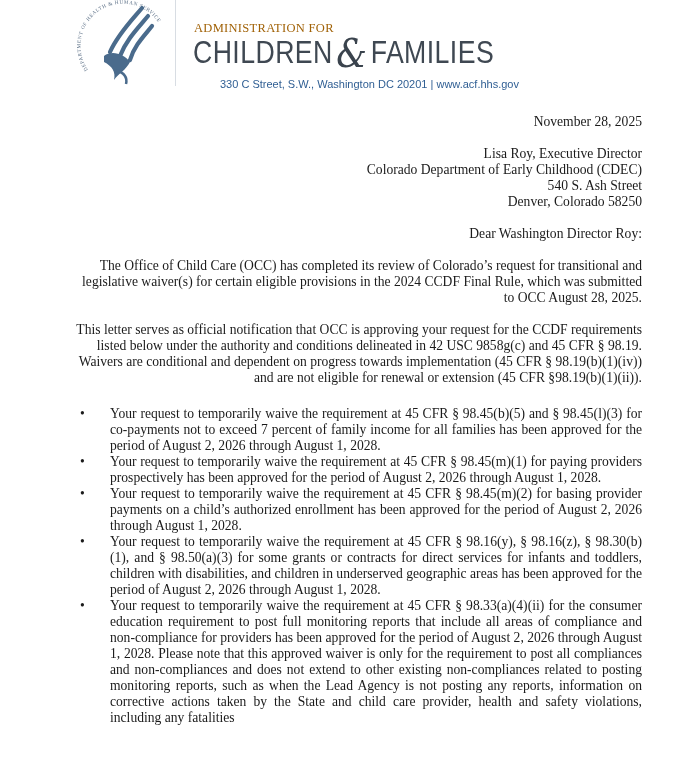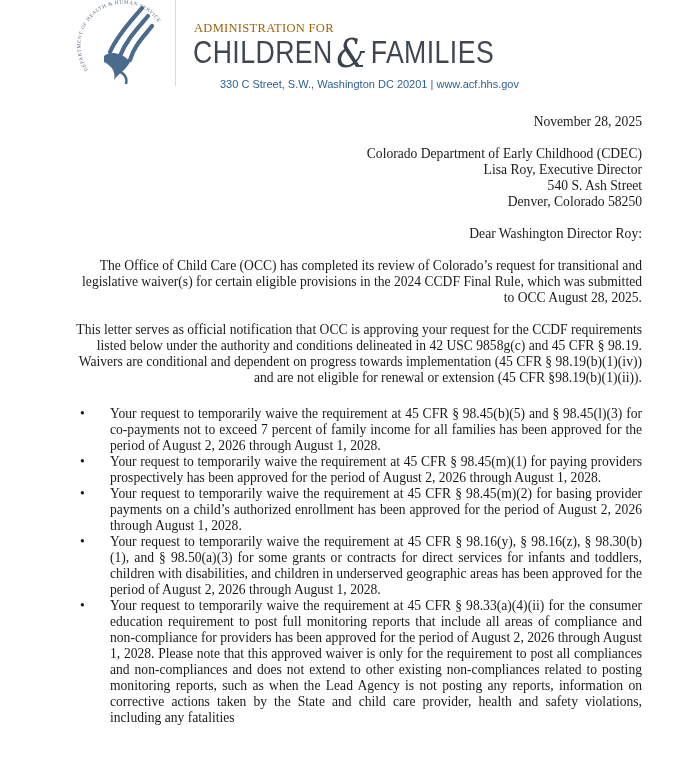--- a/index.html
+++ b/index.html
@@ -46,22 +46,22 @@
   <div class="brand">
     <span>CHILDREN</span><span class="amp">&amp;</span><span>FAMILIES</span>
   </div>
   <div class="address">330 C Street, S.W., Washington DC 20201 | www.acf.hhs.gov</div>
 </div>
 
 <div class="body-text">
   <p>November 28, 2025</p>
 
   <div class="addr-block" style="margin-bottom:16px;">
+    <p>Lisa Roy, Executive Director</p>
     <p>Colorado Department of Early Childhood (CDEC)</p>
-    <p>Lisa Roy, Executive Director</p>
     <p>540 S. Ash Street</p>
     <p>Denver, Colorado 58250</p>
   </div>
 
   <p>Dear Washington Director Roy:</p>
   <p>The Office of Child Care (OCC) has completed its review of Colorado’s request for transitional and legislative waiver(s) for certain eligible provisions in the 2024 CCDF Final Rule, which was submitted to OCC August 28, 2025.</p>
   <p style="margin-bottom:20px;">This letter serves as official notification that OCC is approving your request for the CCDF requirements listed below under the authority and conditions delineated in 42 USC 9858g(c) and 45 CFR § 98.19. Waivers are conditional and dependent on progress towards implementation (45 CFR § 98.19(b)(1)(iv)) and are not eligible for renewal or extension (45 CFR §98.19(b)(1)(ii)).</p>
 
   <div class="list-wrap" style="margin-left:34px;width:532px;">
     <ul class="waivers" style="padding-left:0;">

